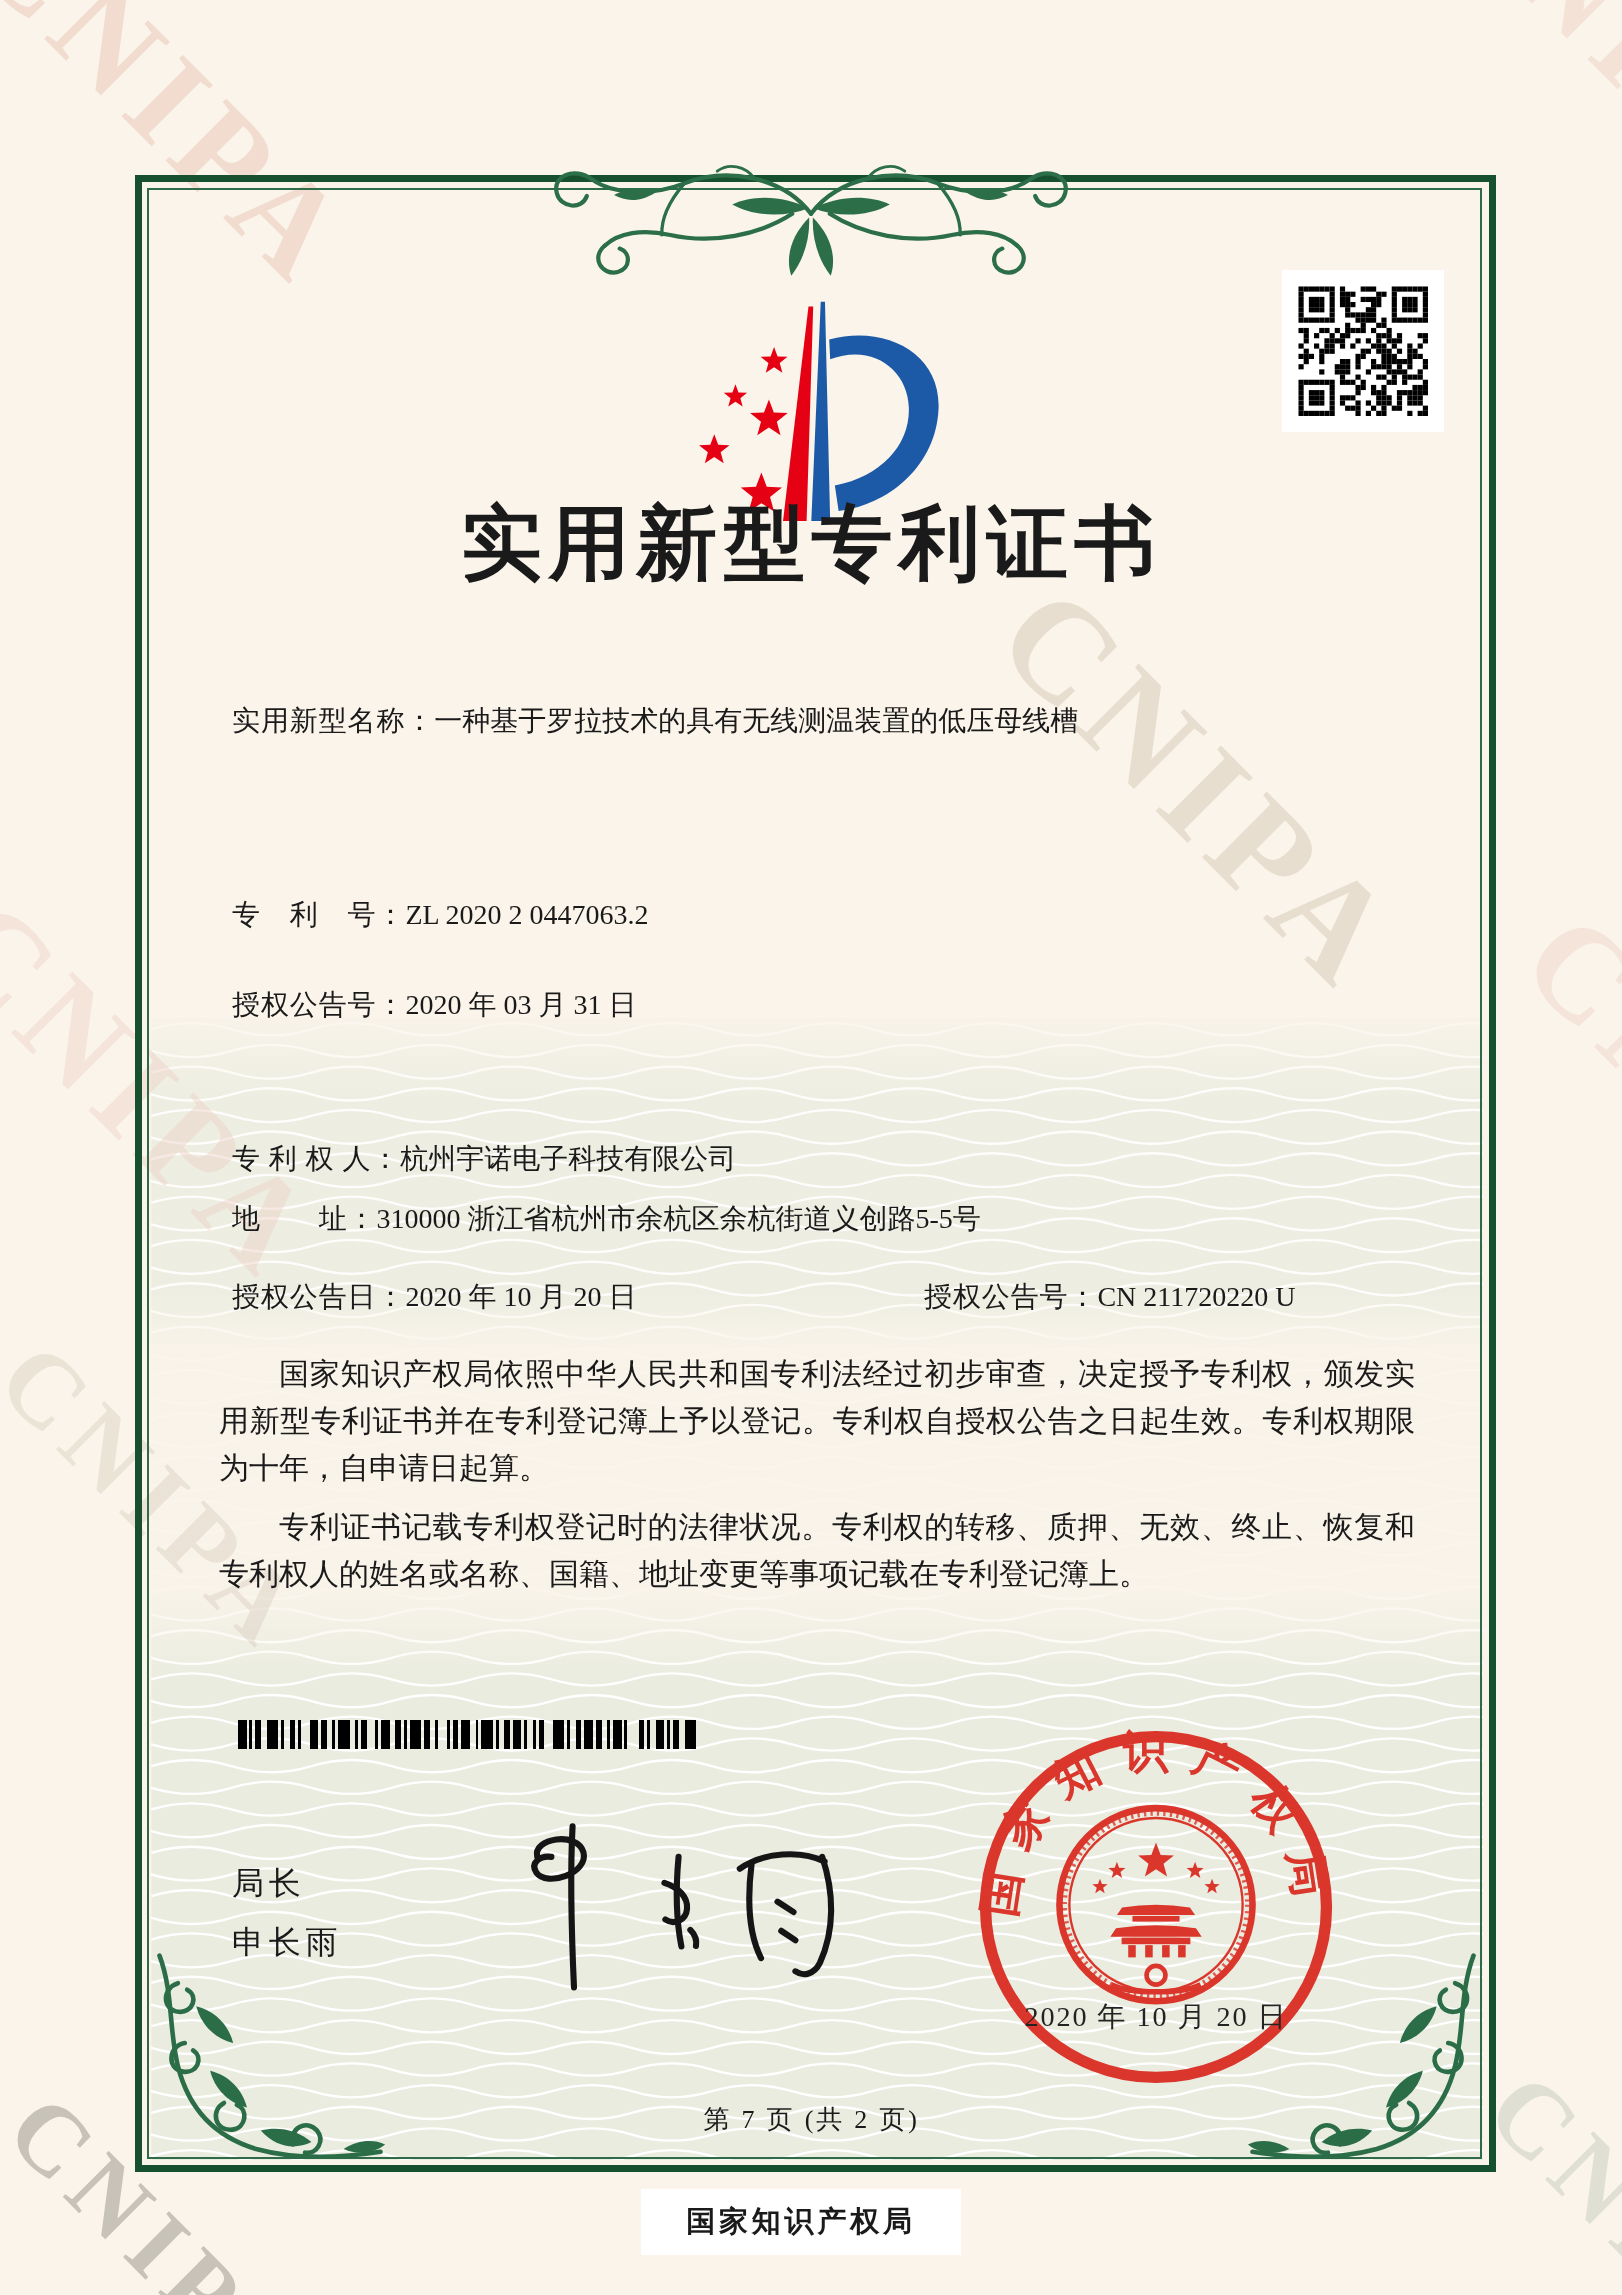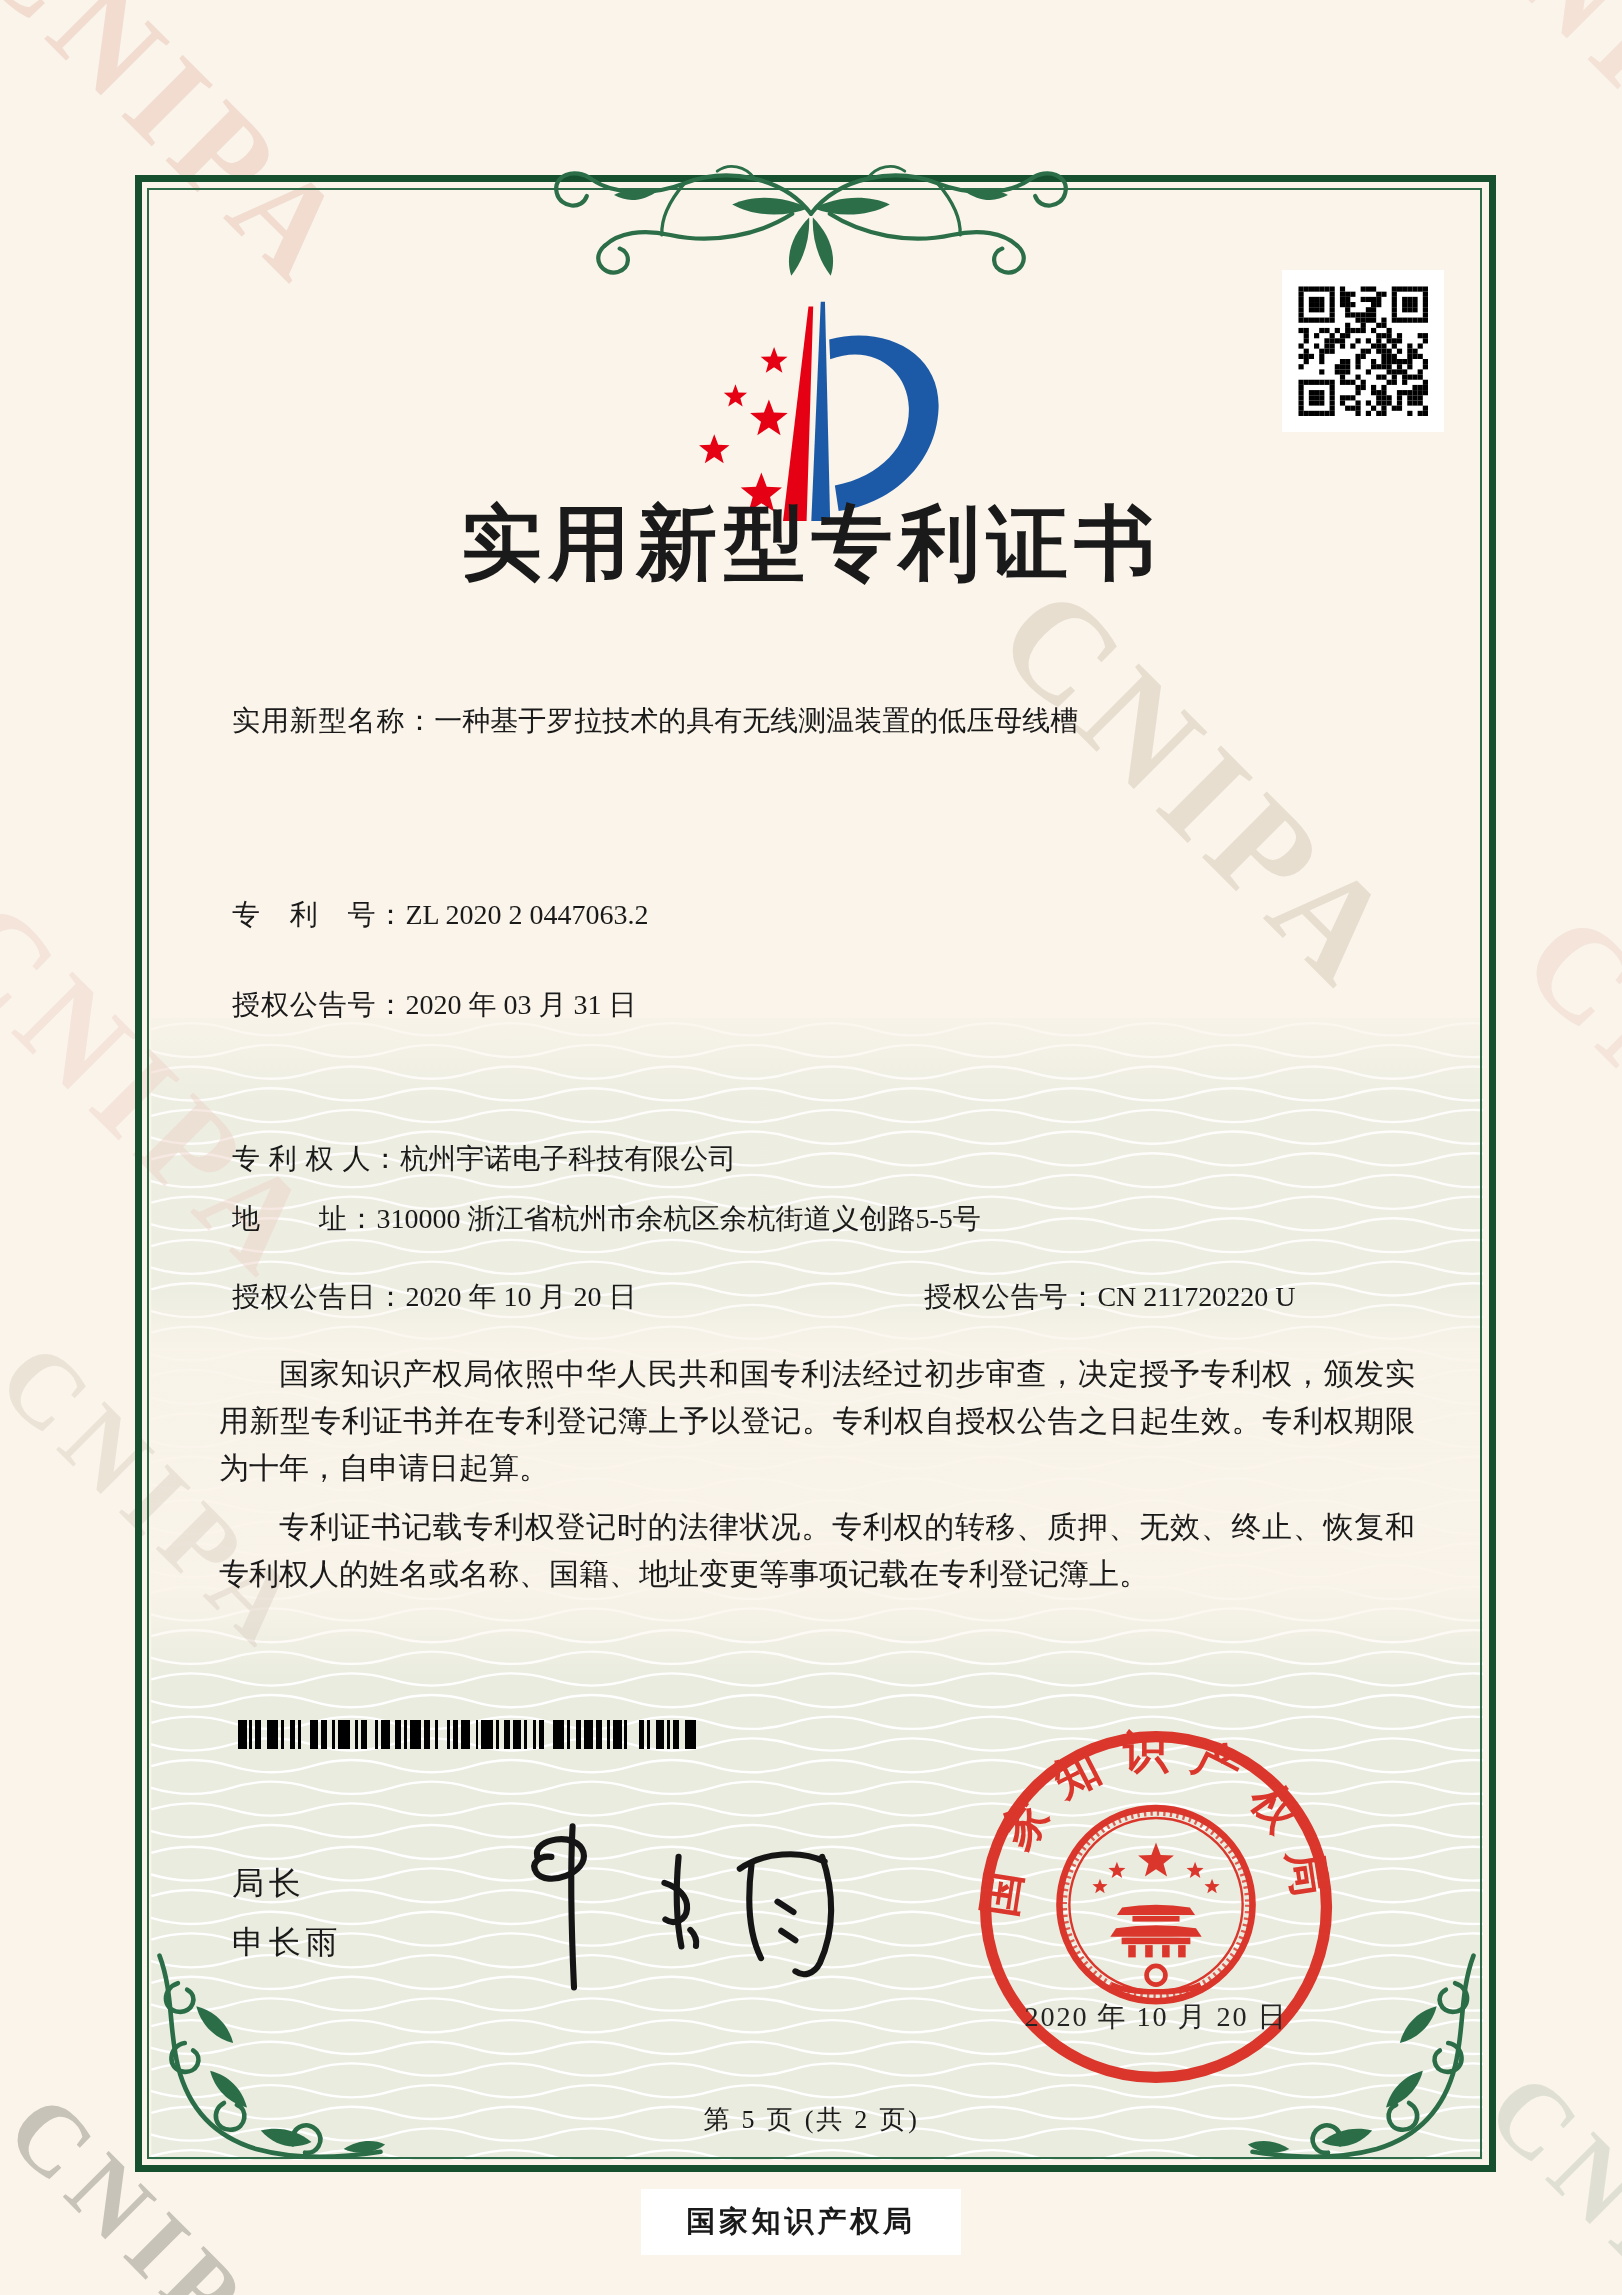--- a/index.html
+++ b/index.html
@@ -667,19 +667,19 @@
           <rect x="408" y="476" width="16" height="26"></rect>
           <rect x="442" y="476" width="16" height="26"></rect>
         </g>
         <circle cx="395" cy="540" r="20" fill="none" stroke-width="10"></circle>
         <path d="M300 560 C 340 580 450 580 490 560" fill="none" stroke-width="12"></path>
       </g>
       <text x="395" y="648" font-size="60" fill="#141414" text-anchor="middle" letter-spacing="4">2020 年 10 月 20 日</text>
     </g>
   </svg>
 
-  <div id="pageInfo" class="abs">第 5 页 (共 2 页)</div>
+  <div id="pageInfo" class="abs">第 7 页 (共 2 页)</div>
   <div id="noteStrip" class="abs">
     <span>国家知识产权局</span>
   </div>
 
 </div>
 
 
 </body></html>

